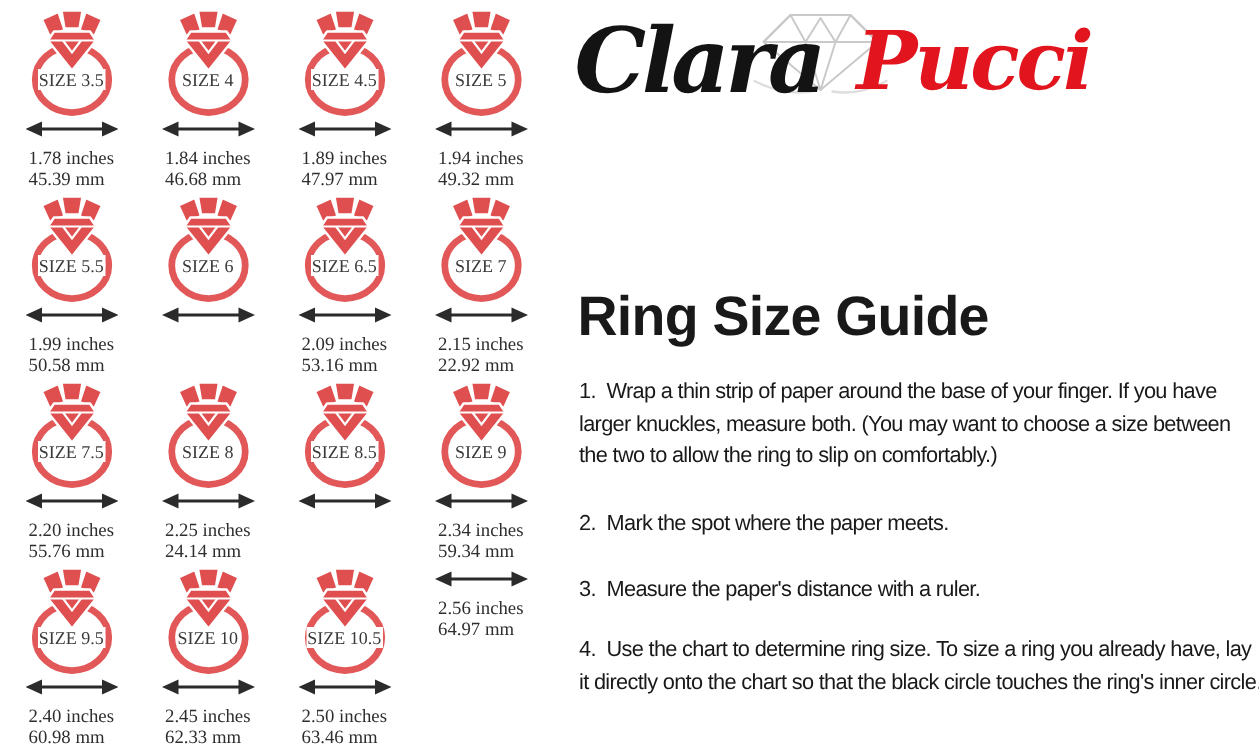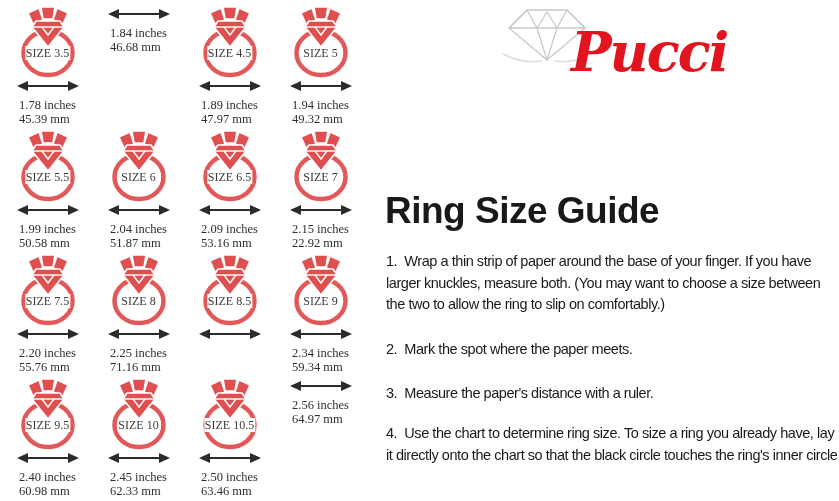--- a/index.html
+++ b/index.html
@@ -35,21 +35,21 @@
   }
   
   .logo{position:absolute;left:383px;top:4px;width:400px;height:105px;}
   .logo-diamond{position:absolute;left:112px;top:0;}
   .brand-first{
     position:absolute;left:0;top:2px;
     font-family:"DejaVu Serif", serif;font-style:italic;font-weight:700;
     font-size:60px;letter-spacing:-3px;color:var(--brand1,#131313);
   }
   .brand-second{
-    position:absolute;left:188px;top:16px;
+    position:absolute;left:188px;top:4px;
     font-family:"DejaVu Serif", serif;font-style:italic;font-weight:700;
     font-size:54px;letter-spacing:-2px;color:var(--brand2,#e2151e);
   }
   .guide-title{
     position:absolute;left:385px;top:190px;
     font-size:37px;font-weight:700;letter-spacing:-0.5px;color:#191919;
   }
   .step{
     position:absolute;left:386px;width:456px;
     font-size:14.5px;line-height:21.5px;letter-spacing:-0.45px;
@@ -90,20 +90,40 @@
       <polygon points="0,6 11,1 11,11" fill="#2b2b2b"></polygon>
       <polygon points="62,6 51,1 51,11" fill="#2b2b2b"></polygon>
     </svg>
     <div class="measure">
       <div>1.78 inches</div>
       <div>45.39 mm</div>
     </div>
   </div>
 
   <div class="ring-cell">
+    <div class="ring-wrap">
+      <svg width="66" height="72" viewBox="0 0 66 72">
+
+        <ellipse cx="33" cy="47" rx="24.5" ry="22" fill="none" stroke="#e25858" stroke-width="4.5"></ellipse>
+
+        <g fill="#e04f4f" stroke="#ffffff" stroke-width="1.6" stroke-linejoin="round">
+          <polygon points="26,1 40,1 38,13 28,13"></polygon>
+          <polygon points="13,7 24,2 28,14 18,18"></polygon>
+          <polygon points="53,7 42,2 38,14 48,18"></polygon>
+
+          <polygon points="21,15 45,15 49,21 33,41 17,21"></polygon>
+        </g>
+
+        <g stroke="#ffffff" stroke-width="1.4" fill="none">
+          <path d="M17,21 L49,21"></path>
+          <path d="M27,21 L33,29 L39,21"></path>
+        </g>
+      </svg>
+      <span class="size-label">SIZE 4</span>
+    </div>
     <svg class="arrow-svg" width="62" height="12" viewBox="0 0 62 12">
       <line x1="6" y1="6" x2="56" y2="6" stroke="#2b2b2b" stroke-width="2"></line>
       <polygon points="0,6 11,1 11,11" fill="#2b2b2b"></polygon>
       <polygon points="62,6 51,1 51,11" fill="#2b2b2b"></polygon>
     </svg>
     <div class="measure">
       <div>1.84 inches</div>
       <div>46.68 mm</div>
     </div>
   </div>
@@ -223,24 +243,20 @@
           <path d="M27,21 L33,29 L39,21"></path>
         </g>
       </svg>
       <span class="size-label">SIZE 6</span>
     </div>
     <svg class="arrow-svg" width="62" height="12" viewBox="0 0 62 12">
       <line x1="6" y1="6" x2="56" y2="6" stroke="#2b2b2b" stroke-width="2"></line>
       <polygon points="0,6 11,1 11,11" fill="#2b2b2b"></polygon>
       <polygon points="62,6 51,1 51,11" fill="#2b2b2b"></polygon>
     </svg>
-    <div class="measure">
-      <div>2.04 inches</div>
-      <div>51.87 mm</div>
-    </div>
   </div>
 
   <div class="ring-cell">
     <div class="ring-wrap">
       <svg width="66" height="72" viewBox="0 0 66 72">
 
         <ellipse cx="33" cy="47" rx="24.5" ry="22" fill="none" stroke="#e25858" stroke-width="4.5"></ellipse>
 
         <g fill="#e04f4f" stroke="#ffffff" stroke-width="1.6" stroke-linejoin="round">
           <polygon points="26,1 40,1 38,13 28,13"></polygon>
@@ -353,21 +369,21 @@
       </svg>
       <span class="size-label">SIZE 8</span>
     </div>
     <svg class="arrow-svg" width="62" height="12" viewBox="0 0 62 12">
       <line x1="6" y1="6" x2="56" y2="6" stroke="#2b2b2b" stroke-width="2"></line>
       <polygon points="0,6 11,1 11,11" fill="#2b2b2b"></polygon>
       <polygon points="62,6 51,1 51,11" fill="#2b2b2b"></polygon>
     </svg>
     <div class="measure">
       <div>2.25 inches</div>
-      <div>71.16 mm</div>
+      <div>24.14 mm</div>
     </div>
   </div>
 
   <div class="ring-cell">
     <div class="ring-wrap">
       <svg width="66" height="72" viewBox="0 0 66 72">
 
         <ellipse cx="33" cy="47" rx="24.5" ry="22" fill="none" stroke="#e25858" stroke-width="4.5"></ellipse>
 
         <g fill="#e04f4f" stroke="#ffffff" stroke-width="1.6" stroke-linejoin="round">
@@ -539,20 +555,21 @@
       <polygon points="32,6 72,6 90,24 52,56 14,24"></polygon>
       <path d="M14,24 L90,24"></path>
       <path d="M14,24 L32,6 L42,24 L52,8 L62,24 L72,6 L90,24"></path>
       <path d="M42,24 L52,56 L62,24"></path>
     </g>
     <g fill="none" stroke="#dddddd" stroke-width="1.6" stroke-linecap="round">
       <path d="M8,50 Q28,60 46,57"></path>
       <path d="M96,50 Q78,60 60,57"></path>
     </g>
   </svg>
+  <span class="brand-first">Clara</span>
   <span class="brand-second">Pucci</span>
 </div>
 
 <div class="guide-title">Ring Size Guide</div>
 <div class="step step1">1.  Wrap a thin strip of paper around the base of your finger. If you have larger knuckles, measure both. (You may want to choose a size between the two to allow the ring to slip on comfortably.)</div>
 <div class="step step2">2.  Mark the spot where the paper meets.</div>
 <div class="step step3">3.  Measure the paper's distance with a ruler.</div>
 <div class="step step4">4.  Use the chart to determine ring size. To size a ring you already have, lay it directly onto the chart so that the black circle touches the ring's inner circle.</div>
 
 </body></html>

